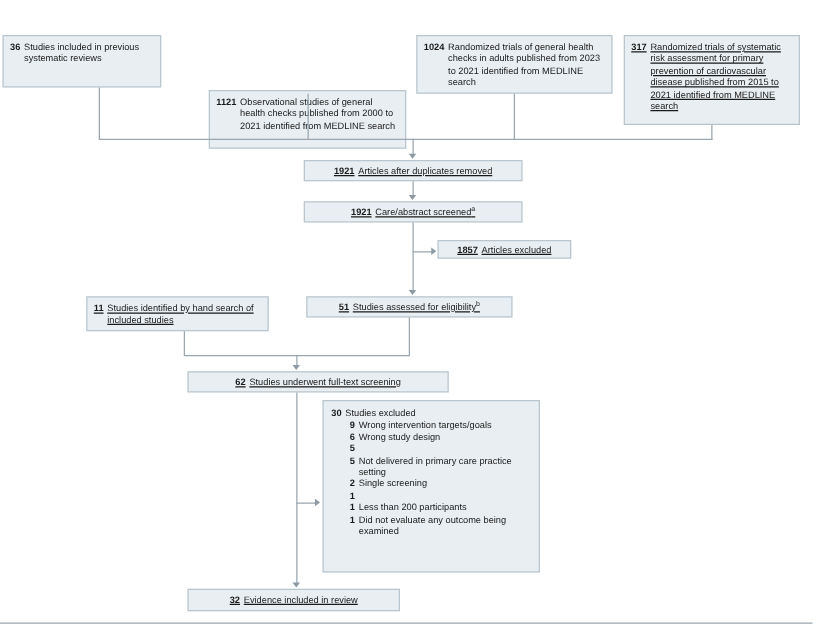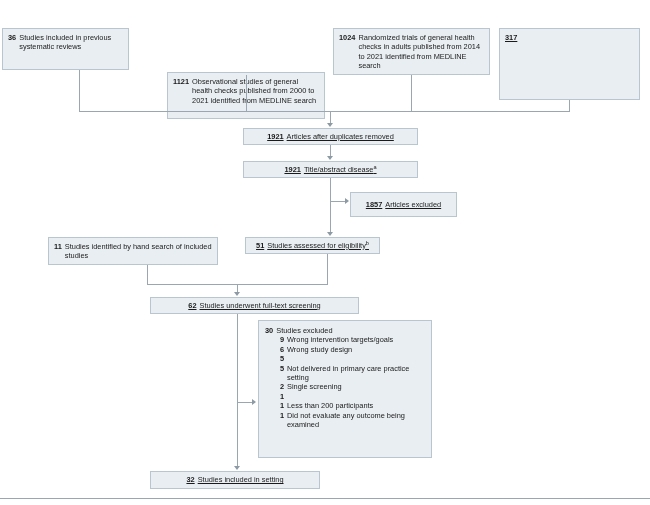--- a/index.html
+++ b/index.html
@@ -87,27 +87,28 @@
   <div class="box" style="left:167px;top:28px;width:158px;height:47px;margin-top:44px;">
     <div class="ln">
       <span class="num">1121</span>
       <span class="txt">Observational studies of general health checks published from 2000 to 2021 identified from MEDLINE search</span>
     </div>
   </div>
 
   <div class="box" style="left:333px;top:28px;width:157px;height:47px;">
     <div class="ln">
       <span class="num">1024</span>
-      <span class="txt">Randomized trials of general health checks in adults published from 2014 to 2021 identified from MEDLINE search</span>
+      <span class="txt">Randomized trials of general health checks in adults published from 2023 to 2021 identified from MEDLINE search</span>
     </div>
   </div>
 
   <div class="box" style="left:499px;top:28px;width:141px;height:72px;text-decoration:underline;">
     <div class="ln">
       <span class="num">317</span>
+      <span class="txt">Randomized trials of systematic risk assessment for primary prevention of cardiovascular disease published from 2015 to 2021 identified from MEDLINE search</span>
     </div>
   </div>
 
   <div class="ln-v" style="left:79px;top:70px;height:42px;"></div>
   <div class="ln-v" style="left:246px;top:75px;height:37px;"></div>
   <div class="ln-v" style="left:411px;top:75px;height:37px;"></div>
   <div class="ln-v" style="left:569px;top:100px;height:12px;"></div>
   <div class="ln-h" style="left:79px;top:111px;width:491px;"></div>
   <div class="ln-v" style="left:330px;top:111px;height:13px;"></div>
   <div class="arrow-d" style="left:327px;top:123px;"></div>
@@ -118,45 +119,45 @@
       <span class="txt">Articles after duplicates removed</span>
     </div>
   </div>
 
   <div class="ln-v" style="left:330px;top:145px;height:12px;"></div>
   <div class="arrow-d" style="left:327px;top:156px;"></div>
 
   <div class="box center" style="left:243px;top:161px;width:175px;height:17px;padding:0 5px;">
     <div class="ln center-line">
       <span class="num">1921</span>
-      <span class="txt"><span>Title/abstract disease</span><sup>a</sup></span>
+      <span class="txt"><span>Care/abstract screened</span><sup>a</sup></span>
     </div>
   </div>
 
   <div class="ln-v" style="left:330px;top:178px;height:55px;"></div>
   <div class="ln-h" style="left:330px;top:201px;width:16px;"></div>
   <div class="arrow-r" style="left:345px;top:198px;"></div>
 
-  <div class="box center" style="left:350px;top:192px;width:107px;height:25px;padding:0 5px;">
+  <div class="box center" style="left:350px;top:192px;width:107px;height:15px;padding:0 5px;">
     <div class="ln center-line">
       <span class="num">1857</span>
       <span class="txt">Articles excluded</span>
     </div>
   </div>
 
   <div class="arrow-d" style="left:327px;top:232px;"></div>
 
-  <div class="box" style="left:48px;top:237px;width:170px;height:28px;">
+  <div class="box" style="left:69px;top:237px;width:146px;height:28px;text-decoration:underline;">
     <div class="ln">
       <span class="num">11</span>
       <span class="txt">Studies identified by hand search of included studies</span>
     </div>
   </div>
 
-  <div class="box center" style="left:245px;top:237px;width:135px;height:17px;padding:0 5px;">
+  <div class="box center" style="left:245px;top:237px;width:165px;height:17px;padding:0 5px;">
     <div class="ln center-line">
       <span class="num">51</span>
       <span class="txt"><span>Studies assessed for eligibility</span><sup>b</sup></span>
     </div>
   </div>
 
   <div class="ln-v" style="left:147px;top:265px;height:19px;"></div>
   <div class="ln-v" style="left:327px;top:254px;height:30px;"></div>
   <div class="ln-h" style="left:147px;top:284px;width:181px;"></div>
   <div class="ln-v" style="left:237px;top:284px;height:9px;"></div>
@@ -208,19 +209,19 @@
       <span class="num">1</span>
       <span class="txt">Did not evaluate any outcome being examined</span>
     </div>
   </div>
 
   <div class="arrow-d" style="left:234px;top:466px;"></div>
 
   <div class="box center" style="left:150px;top:471px;width:170px;height:18px;padding:0 5px;">
     <div class="ln center-line">
       <span class="num">32</span>
-      <span class="txt">Studies included in setting</span>
+      <span class="txt">Evidence included in review</span>
     </div>
   </div>
 
   <div class="bottom-rule"></div>
 
 </div>
 
 </body></html>

